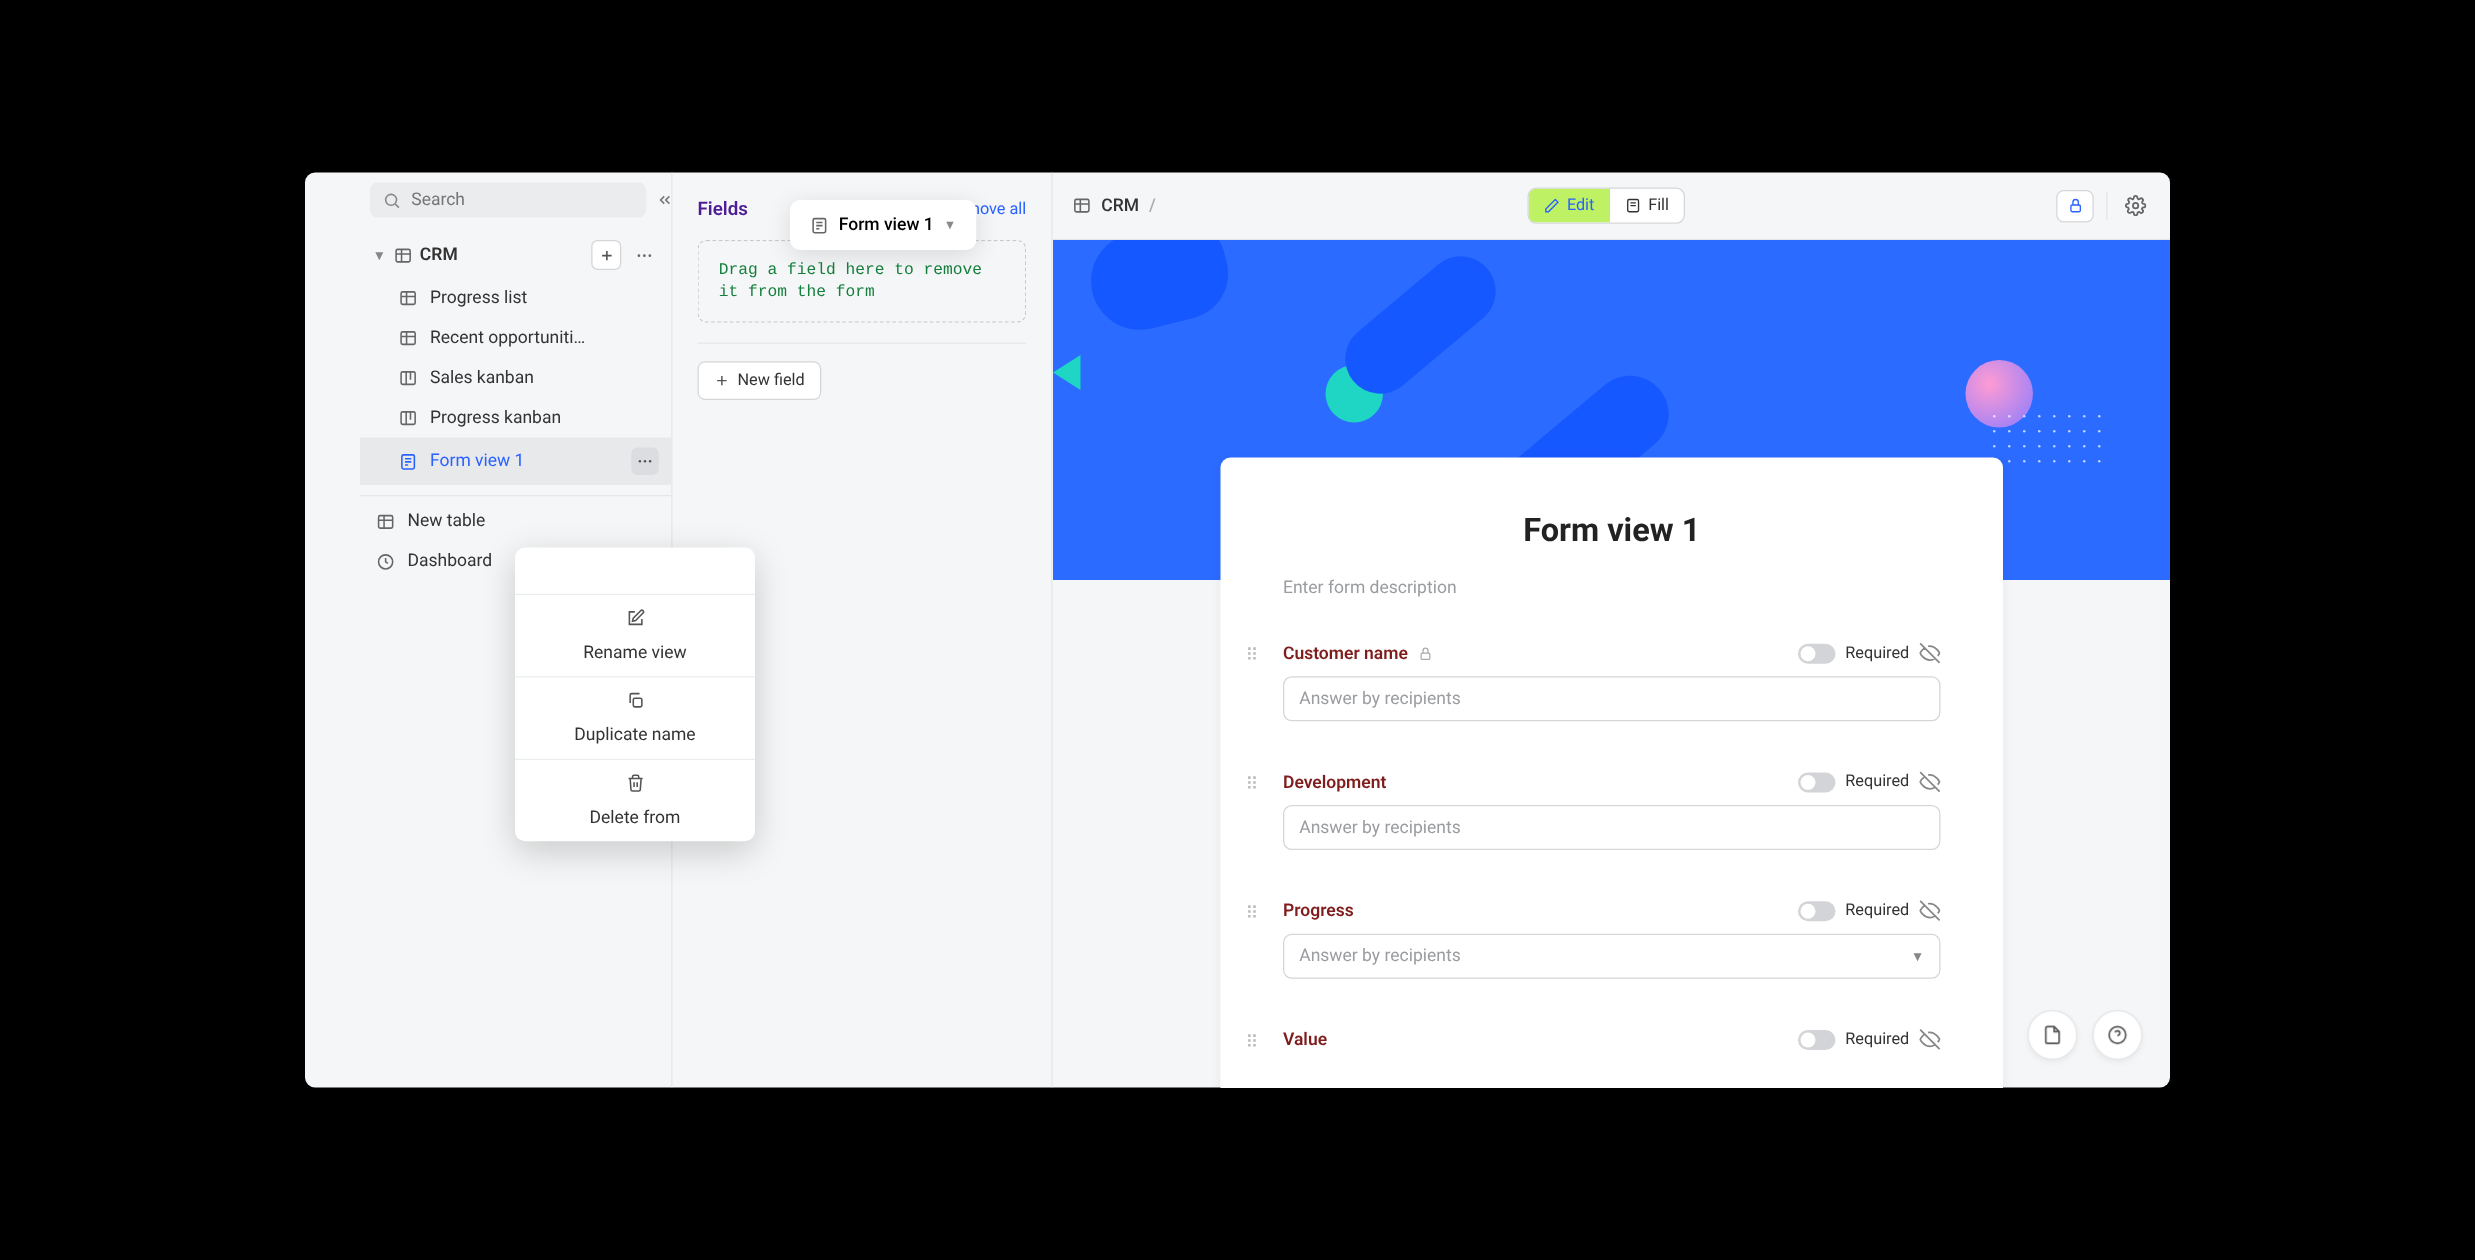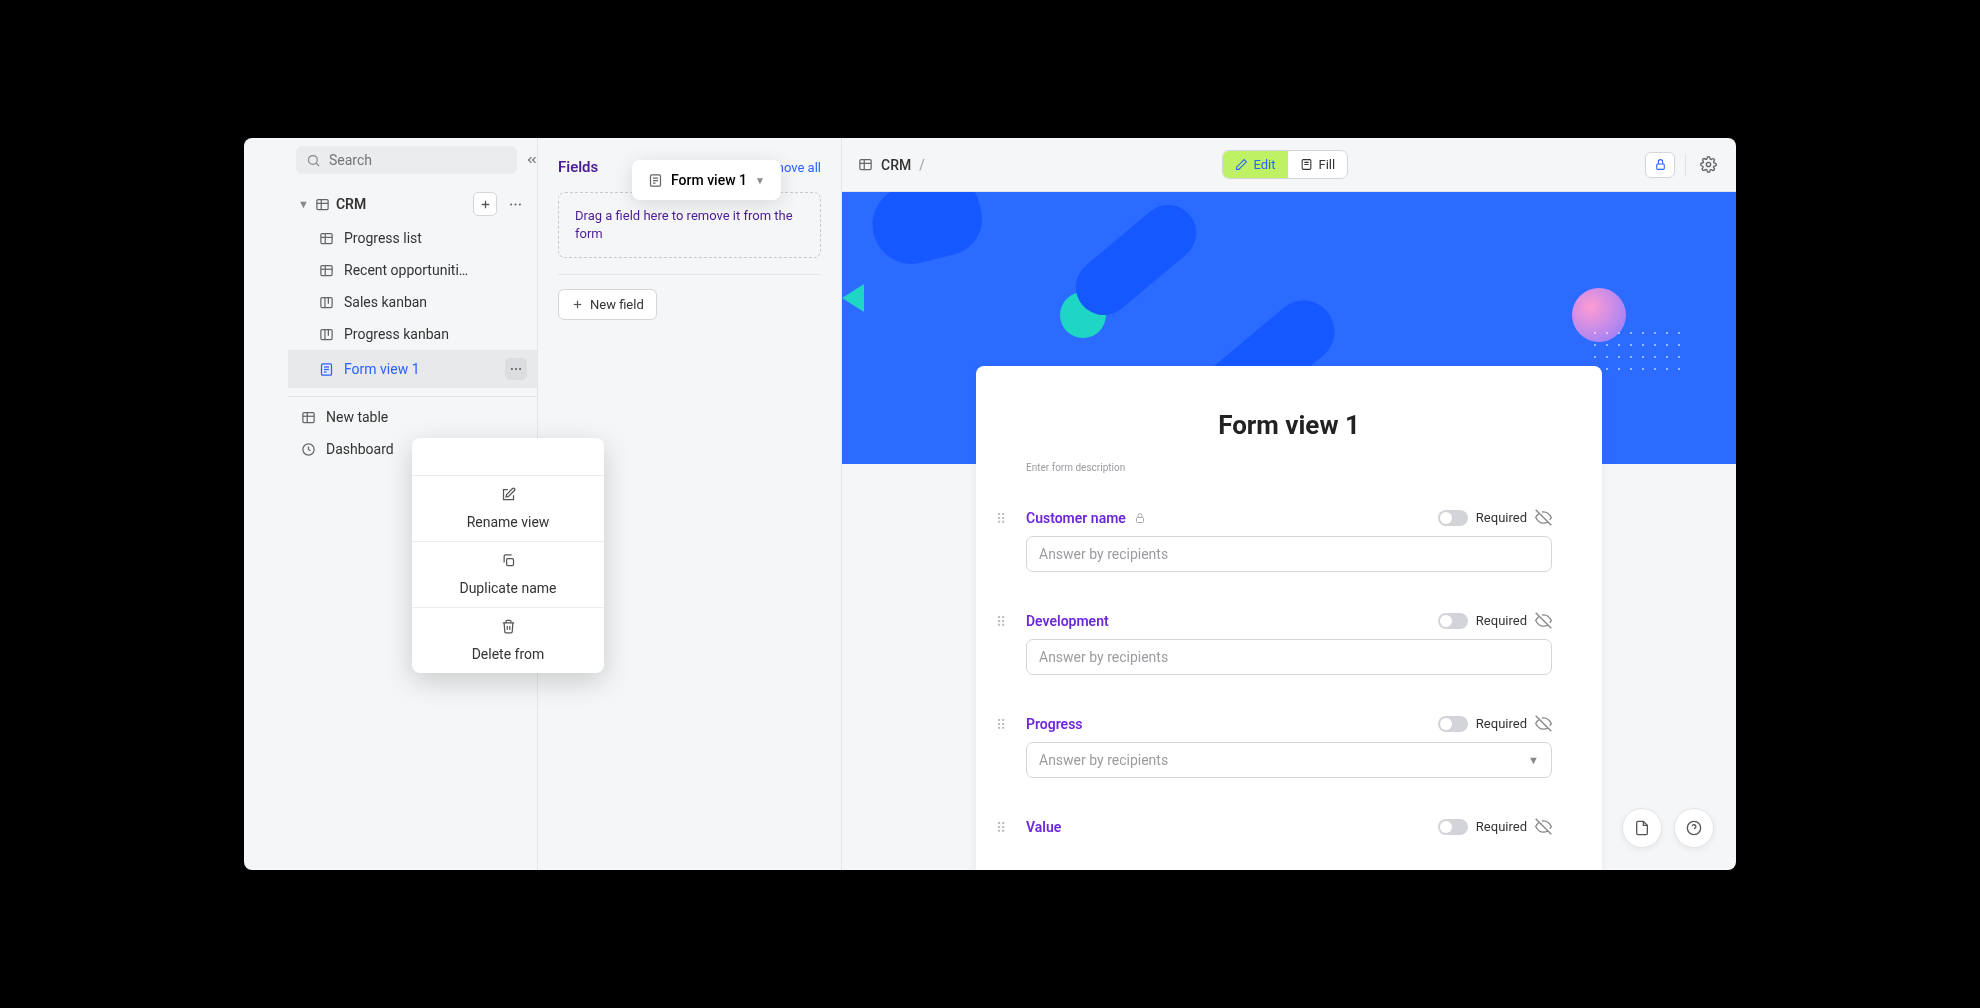--- a/index.html
+++ b/index.html
@@ -31,21 +31,21 @@
 .nav-root { display: flex; align-items: center; padding: 8px 12px; gap: 10px; font-size: 14px; color: #333; cursor: pointer; }
 .nav-root .icon { width: 16px; height: 16px; color: #666; display: flex; align-items: center; justify-content: center; }
 .divider { height: 1px; background: #e5e6e8; margin: 4px 0; }
 
 
 .fields-panel { width: 304px; border-right: 1px solid #e5e6e8; padding: 20px; }
 .fields-head { display: flex; align-items: center; margin-bottom: 16px; }
 .fields-head h3 { font-size: 15px; font-weight: 600; flex: 1; color: #4c1d95; }
 .link-muted { color: #9a9ca0; font-size: 13px; cursor: pointer; margin-right: 12px; }
 .link-blue { color: #2962ff; font-size: 13px; cursor: pointer; }
-.dropzone { border: 1px dashed #c9cacd; border-radius: 7px; padding: 14px 16px; font-size: 13px; color: #4c1d95; line-height: 1.4; margin-bottom: 16px; }
+.dropzone { border: 1px dashed #c9cacd; border-radius: 7px; padding: 14px 16px; font-size: 13px; color: #15803d; line-height: 1.4; margin-bottom: 16px; font-family: Liberation Mono, monospace; }
 .fields-hr { height: 1px; background: #e5e6e8; margin-bottom: 14px; }
 .new-field-btn { display: inline-flex; align-items: center; gap: 6px; border: 1px solid #d5d6d9; background: #fff; border-radius: 6px; padding: 7px 12px; font-size: 13px; color: #333; cursor: pointer; }
 
 
 .main { flex: 1; display: flex; flex-direction: column; position: relative; }
 .topbar { height: 54px; border-bottom: 1px solid #e5e6e8; display: flex; align-items: center; padding: 0 16px; gap: 10px; }
 .breadcrumb { display: flex; align-items: center; gap: 8px; font-size: 14px; color: #333; font-weight: 500; }
 .breadcrumb .sep { color: #aaa; }
 .view-chip { position: absolute; top: 22px; left: 388px; background: #fff; border-radius: 8px; box-shadow: 0 4px 20px rgba(0,0,0,0.12); padding: 12px 16px; display: flex; align-items: center; gap: 8px; z-index: 100; font-size: 14px; font-weight: 500; }
 .topbar .spacer { flex: 1; }
@@ -63,26 +63,26 @@
 .hero .tri { position: absolute; top: 92px; left: 0; width: 0; height: 0; border-top: 14px solid transparent; border-bottom: 14px solid transparent; border-right: 22px solid #1fd6c4; }
 .hero .pill1 { position: absolute; width: 140px; height: 56px; border-radius: 40px; background: #1658ff; transform: rotate(-40deg); top: 40px; right: 530px; }
 .hero .pill2 { position: absolute; width: 160px; height: 62px; border-radius: 40px; background: #1658ff; transform: rotate(-40deg); top: 140px; right: 390px; }
 .hero .blob { position: absolute; width: 110px; height: 78px; border-radius: 60px 50px 56px 60px; background: #1658ff; top: -10px; left: 30px; transform: rotate(-14deg); }
 .hero .orb { position: absolute; width: 54px; height: 54px; border-radius: 50%; background: radial-gradient(circle at 35% 35%, #ff9bd3, #8a7bff); top: 96px; right: 110px; }
 .hero .dots { position: absolute; top: 140px; right: 52px; display: grid; grid-template-columns: repeat(8, 6px); grid-auto-rows: 6px; gap: 6px; }
 .hero .dots span { width: 2px; height: 2px; background: rgba(255,255,255,0.7); border-radius: 50%; }
 
 .form-card { position: absolute; top: 174px; left: 50%; transform: translateX(-50%); width: 626px; background: #fff; border-radius: 8px; padding: 44px 50px 30px; box-shadow: 0 2px 10px rgba(0,0,0,0.06); }
 .form-title { font-size: 26px; font-weight: 700; text-align: center; color: #222; margin-bottom: 22px; }
-.form-desc { color: #9a9ca0; font-size: 10px; margin-bottom: 36px; }
+.form-desc { color: #9a9ca0; font-size: 14px; margin-bottom: 36px; }
 
 .field-row { position: relative; margin-bottom: 40px; }
 .handle { position: absolute; left: -30px; top: 2px; color: #bcbdc0; cursor: grab; font-size: 14px; }
 .field-head { display: flex; align-items: center; gap: 8px; margin-bottom: 10px; }
-.field-label { font-size: 14px; font-weight: 600; color: #6d28d9; }
+.field-label { font-size: 14px; font-weight: 600; color: #7f1d1d; }
 .lock-mini { color: #aaa; }
 .field-head .spacer { flex: 1; }
 .toggle { width: 30px; height: 16px; border-radius: 9px; background: #d3d4d7; position: relative; cursor: pointer; }
 .toggle::after { content: ""; position: absolute; top: 2px; left: 2px; width: 12px; height: 12px; background: #fff; border-radius: 50%; }
 .req-label { font-size: 13px; color: #333; }
 .eye-off { color: #888; cursor: pointer; }
 .answer-input { width: 100%; border: 1px solid #d5d6d9; border-radius: 7px; padding: 9px 12px; font-size: 14px; color: #9a9ca0; background: #fff; display: flex; align-items: center; }
 .answer-input.select { justify-content: space-between; }
 
 

